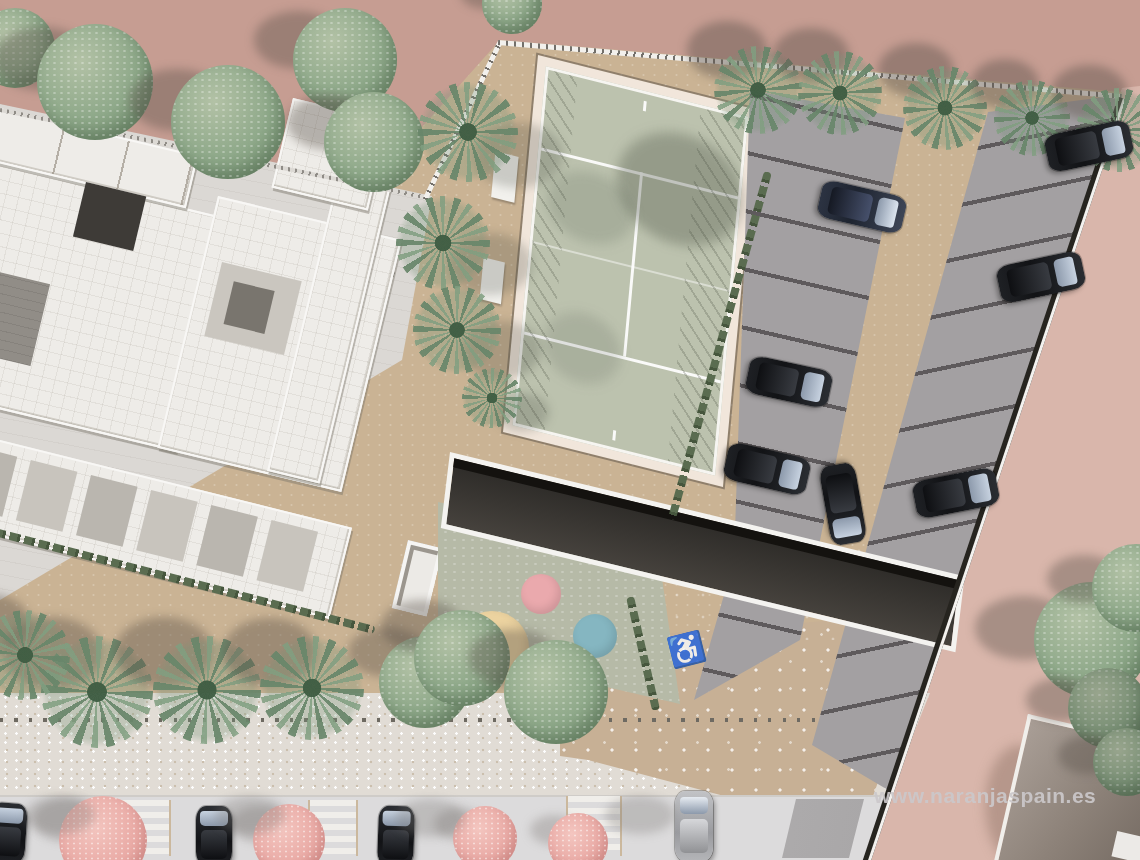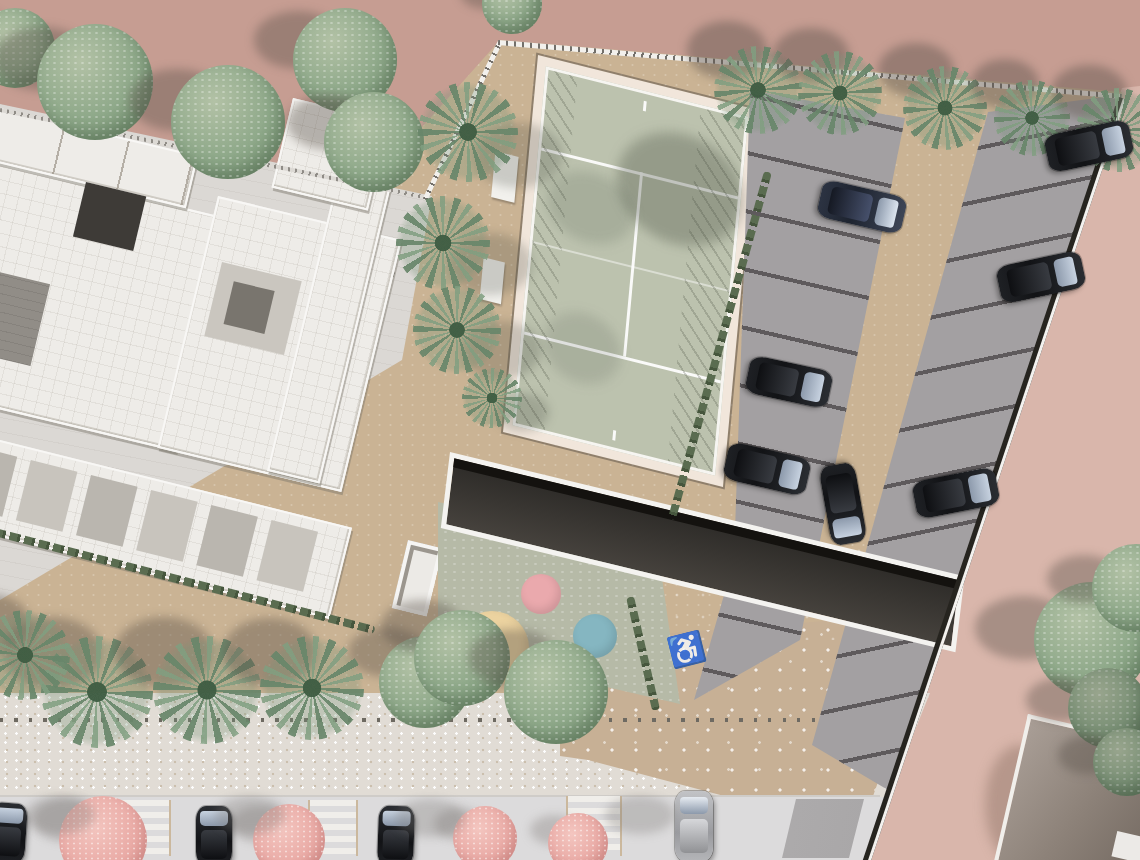--- a/index.html
+++ b/index.html
@@ -284,13 +284,14 @@
       <div class="car" style="position: absolute; left: 196px; top: 806px; width: 36px; height: 60px; transform: rotate(0deg); background: linear-gradient(rgb(42, 45, 50), rgb(18, 19, 22) 60%, rgb(30, 32, 36)); --glass: #c7d2e0; --roof: #383b41; --body2: #0e0f12;"></div>
       <div class="car" style="position: absolute; left: 378px; top: 806px; width: 36px; height: 60px; transform: rotate(2deg); background: linear-gradient(rgb(42, 45, 50), rgb(18, 19, 22) 60%, rgb(30, 32, 36)); --glass: #c7d2e0; --roof: #383b41; --body2: #0e0f12;"></div>
       <div class="car" style="position: absolute; left: 675px; top: 791px; width: 38px; height: 70px; transform: rotate(0deg); background: linear-gradient(rgb(194, 195, 198), rgb(154, 155, 159) 60%, rgb(180, 181, 184)); --glass: #e6ebf1; --roof: #d6d7da; --body2: #909194;"></div>
       <div class="tshadow" style="position: absolute; left: 25px; top: 796px; width: 70px; height: 38px; background: rgba(120, 115, 112, 0.3);"></div>
       <div class="tshadow" style="position: absolute; left: 215px; top: 796px; width: 70px; height: 38px; background: rgba(120, 115, 112, 0.3);"></div>
       <div class="tshadow" style="position: absolute; left: 395px; top: 799px; width: 70px; height: 38px; background: rgba(120, 115, 112, 0.3);"></div>
       <div class="tshadow" style="position: absolute; left: 605px; top: 796px; width: 70px; height: 38px; background: rgba(120, 115, 112, 0.3);"></div>
     </div>
 
   <span class="handicap" style="left:668px;top:632px">♿</span>
+  <div class="watermark">www.naranjaspain.es</div>
 </div>
 
 </body></html>

